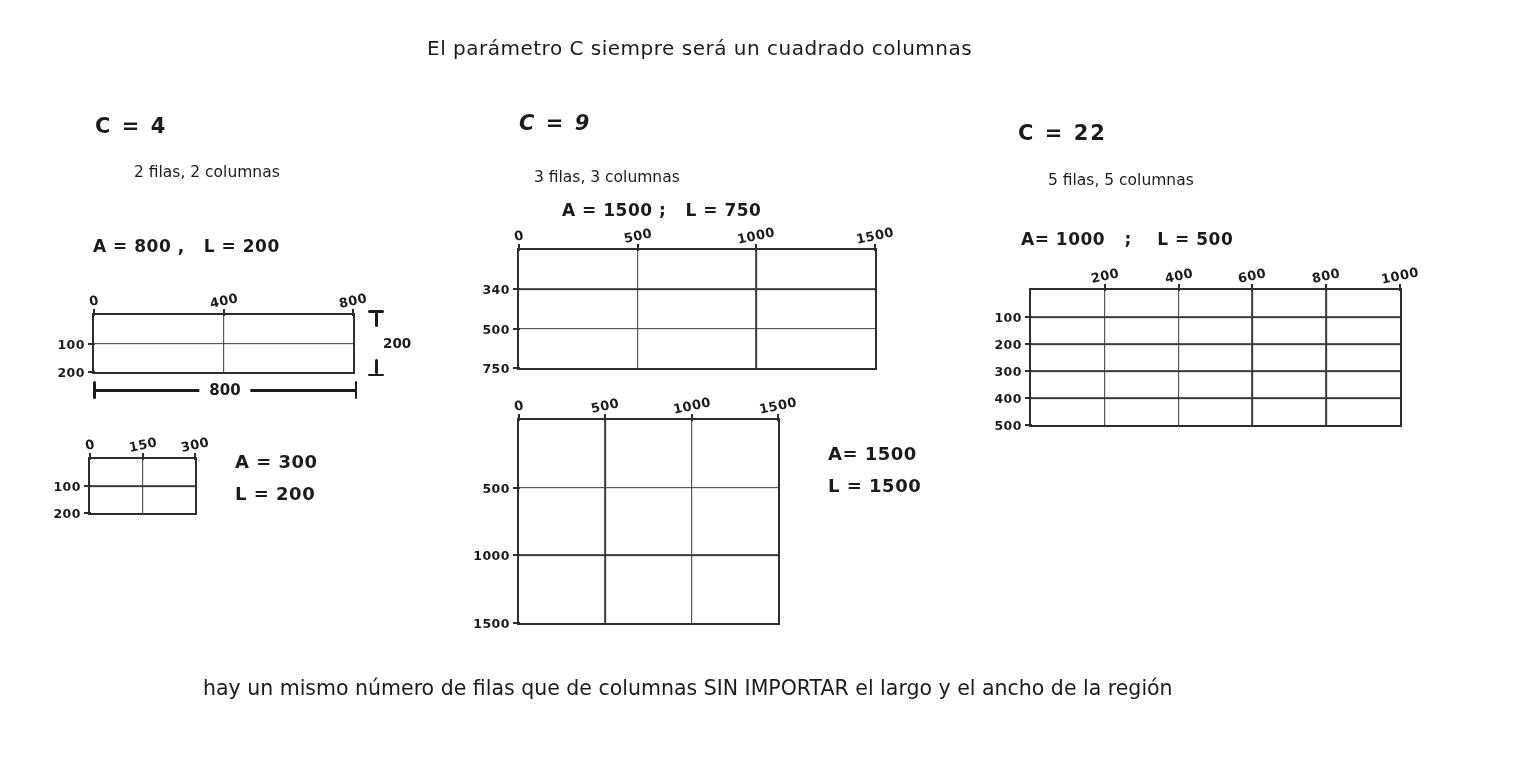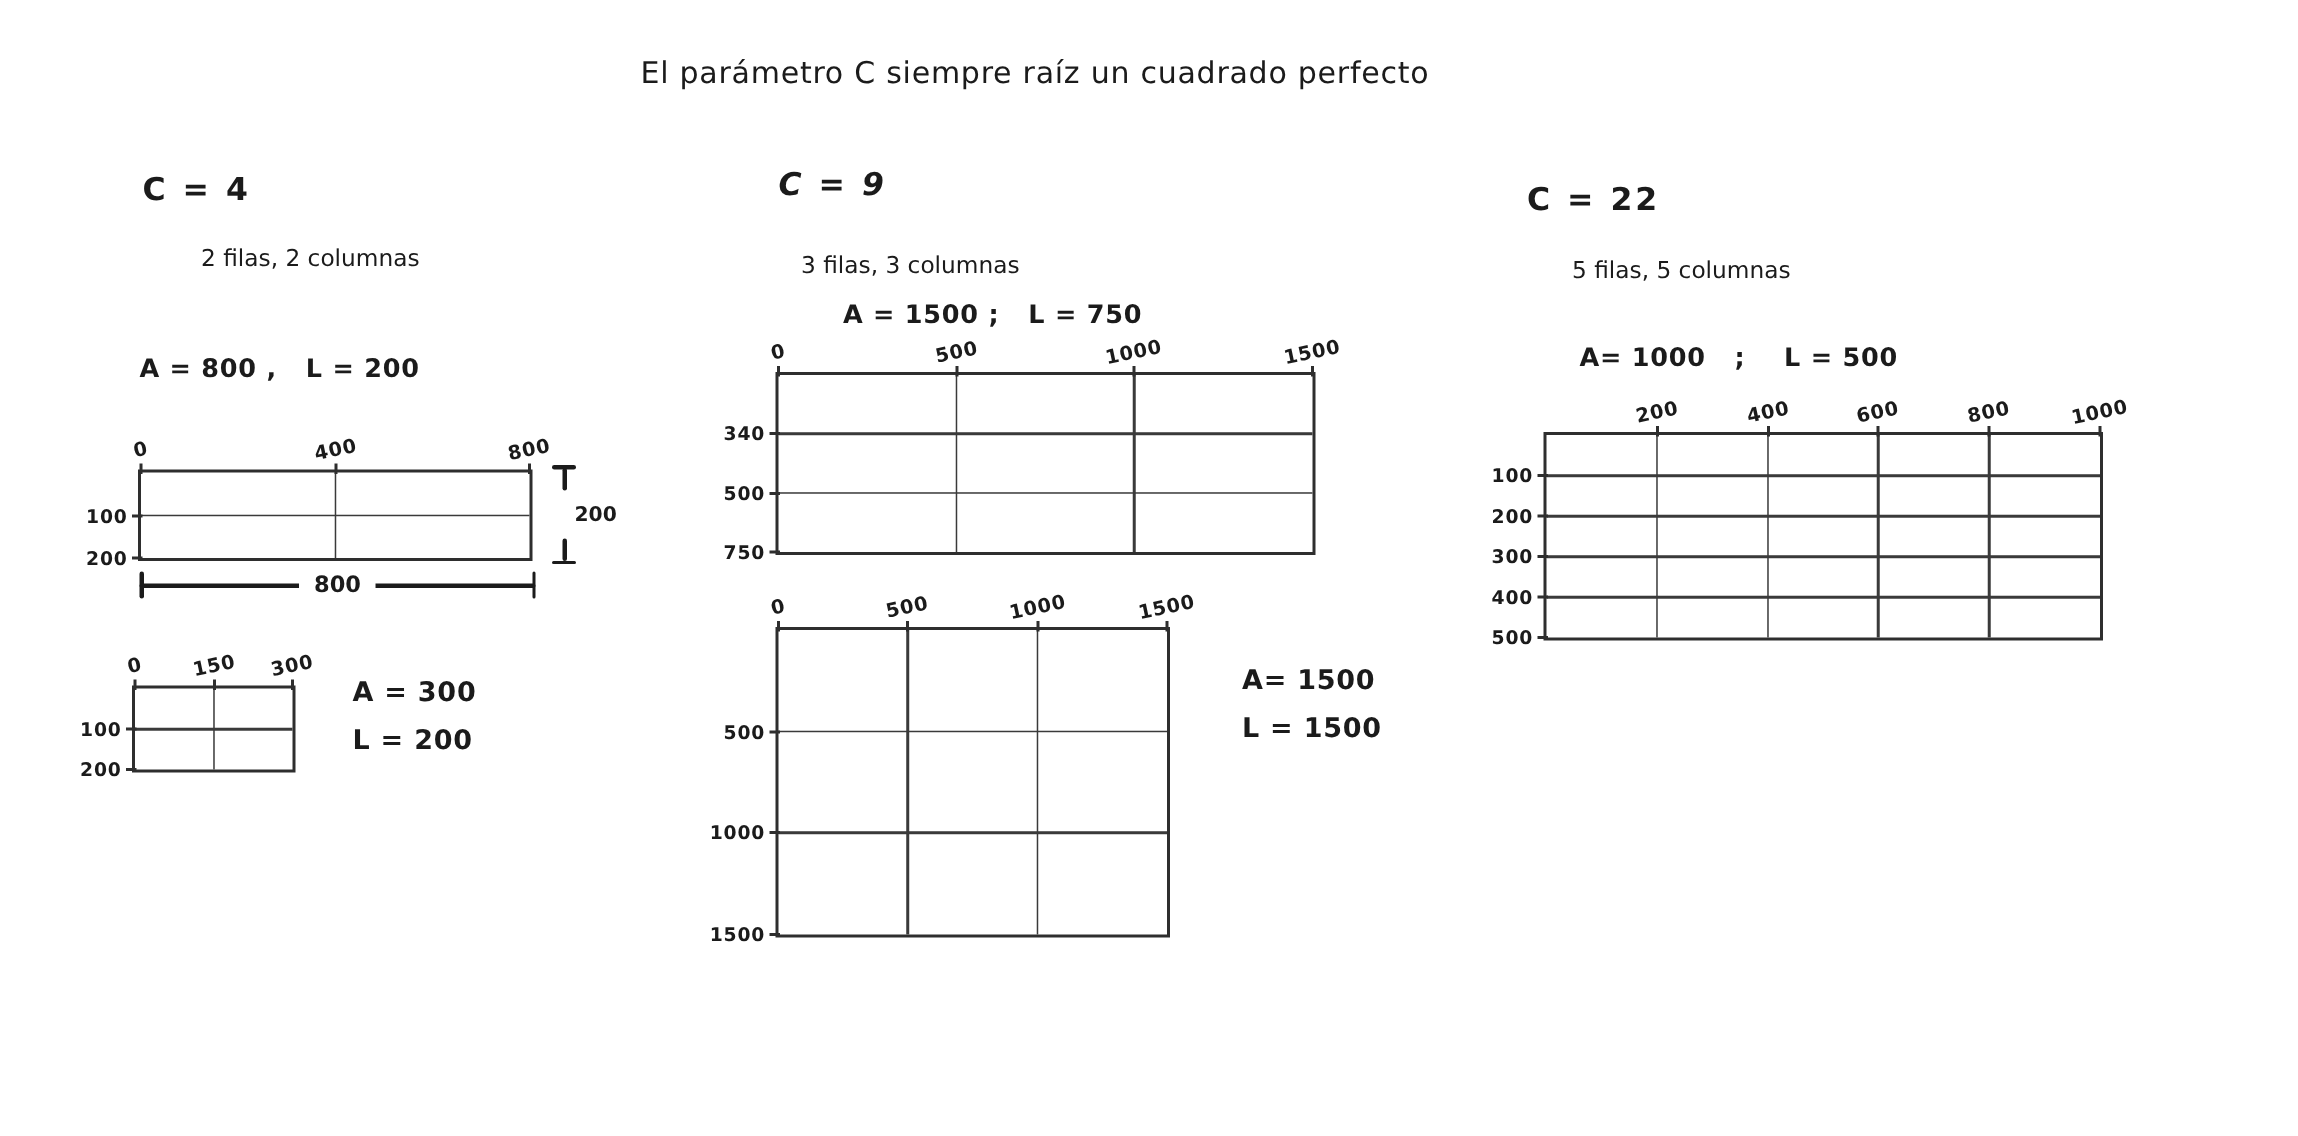--- a/index.html
+++ b/index.html
@@ -25,21 +25,21 @@
 
   .p2-c    { left:519px; top:111px;font-style:italic; }
   .p2-note { left:534px; top:168px; }
   .p2-dims { left:562px; top:200px; }
   .g-b1    { left:517px; top:248px; width:360px; height:122px; }
   .g-b2    { left:517px; top:418px; width:263px; height:207px; }
   .s-b     { left:828px; top:438px; }
 
   .p3-c    { left:1018px; top:121px; }
   .p3-note { left:1034px; top:171px;margin-left:14px; }
-  .p3-dims { left:1021px; top:229px;margin-left:32px; }
+  .p3-dims { left:1021px; top:229px; }
   .g-c1    { left:1029px; top:288px; width:373px; height:139px; }
 
   .footer-1 { left:203px; top:643px; font-size:20.5px; }
   .footer-2 { left:203px; top:676px; font-size:20.5px; }
 
   
   .grid { position:absolute; border:2px solid #2e2e2e; background:transparent; }
   .gline { position:absolute; background:#3a3a3a; }
   .gline.v { top:0; bottom:0; width:1.7px; transform:translateX(-50%); }
   .gline.h { left:0; right:0; height:1.7px; transform:translateY(-50%); }
@@ -67,21 +67,21 @@
   .hmark .endbar.l { left:0; }
   .hmark .endbar.r { right:0; }
   .hmark .hm-label { position:absolute; left:50%; top:50%; transform:translate(-50%,-52%);
                      font-size:15px; font-weight:700; background:#fff; padding:0 10px; }
 </style>
 </head>
 <body>
 
 <div class="canvas">
 
-  <div class="abs title">El parámetro C siempre raíz un cuadrado perfecto</div>
+  <div class="abs title">El parámetro C siempre será un cuadrado columnas</div>
 
   <div>
     <div class="abs c-label p1-c">C = 4</div>
     <div class="abs note p1-note">2 filas, 2 columnas</div>
     <div class="abs dims p1-dims">A = 800 ,   L = 200</div>
 
     <div class="grid g-a1">
         <div class="gline v" style="left: 50%;"></div>
         <div class="gline h" style="top: 50%;"></div>
         <div class="xlab" style="left: 0%;">0</div>
@@ -214,14 +214,15 @@
         <div class="ytick" style="top: 40%;"></div>
         <div class="ylab" style="top: 60%;">300</div>
         <div class="ytick" style="top: 60%;"></div>
         <div class="ylab" style="top: 80%;">400</div>
         <div class="ytick" style="top: 80%;"></div>
         <div class="ylab" style="top: 100%;">500</div>
         <div class="ytick" style="top: 100%;"></div>
       </div>
   </div>
 
+  <div class="abs footer-2">hay un mismo número de filas que de columnas SIN IMPORTAR el largo y el ancho de la región</div>
 
 </div>
 
 </body></html>

